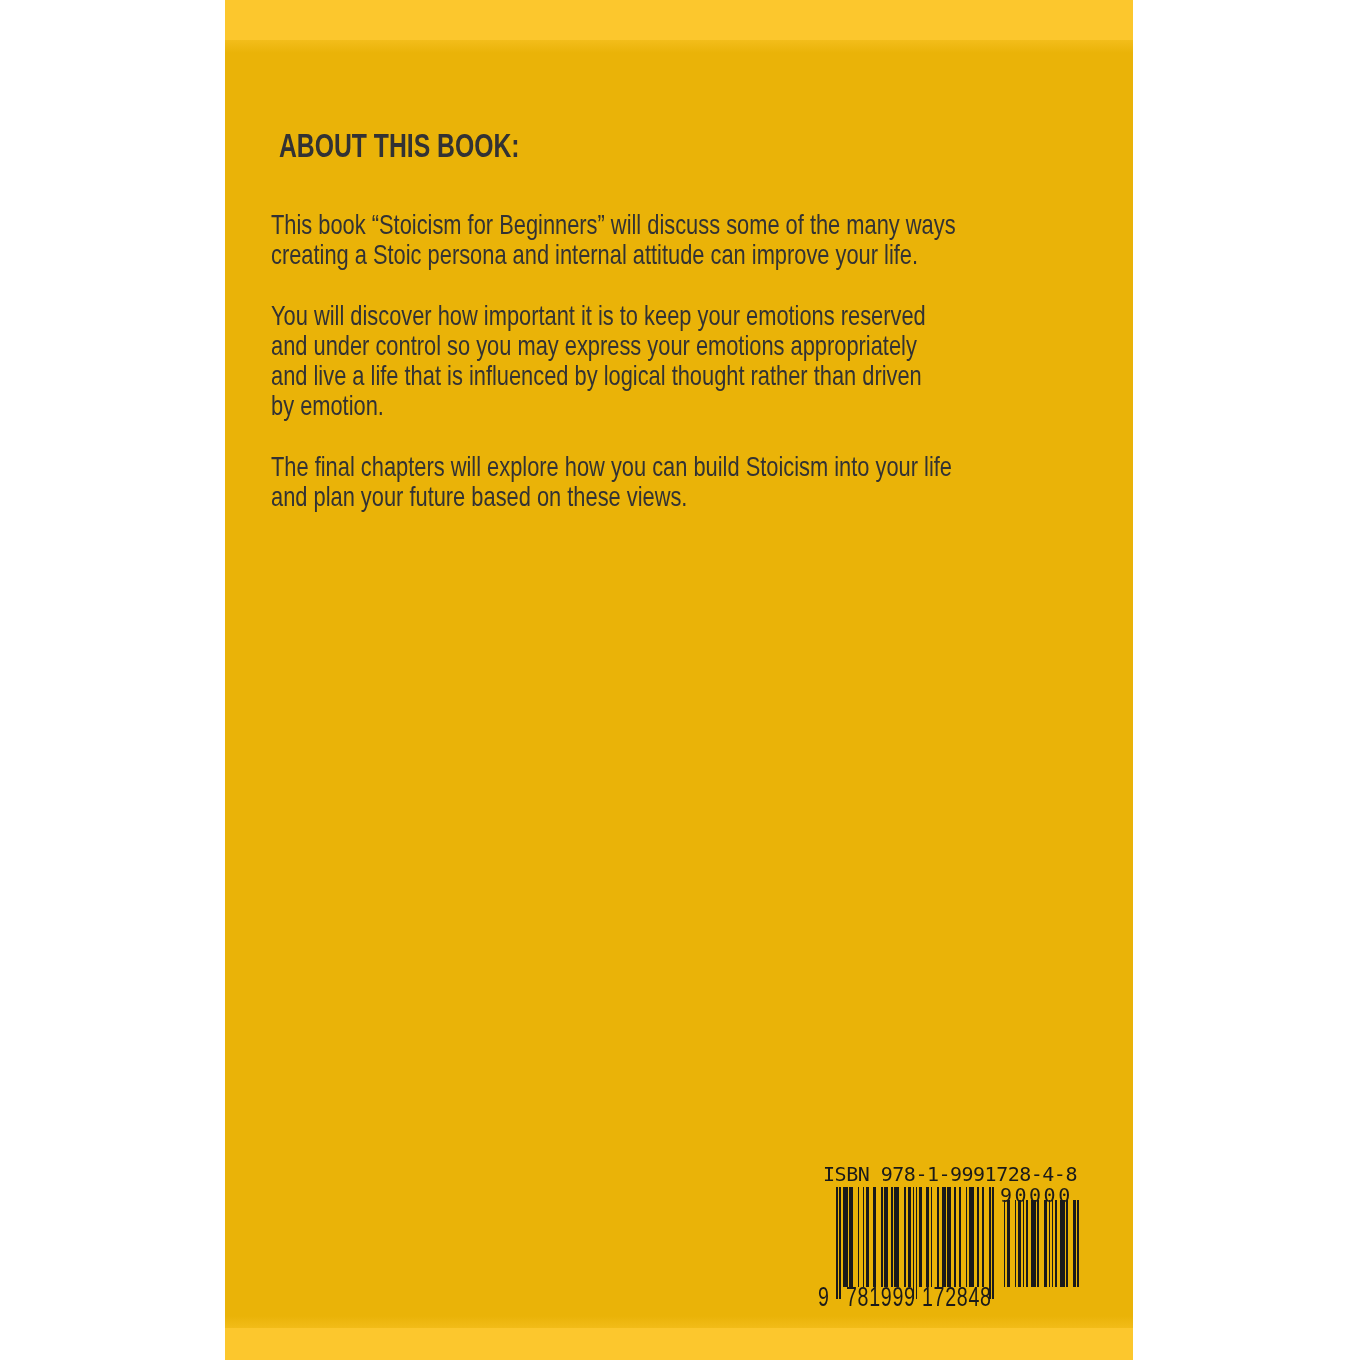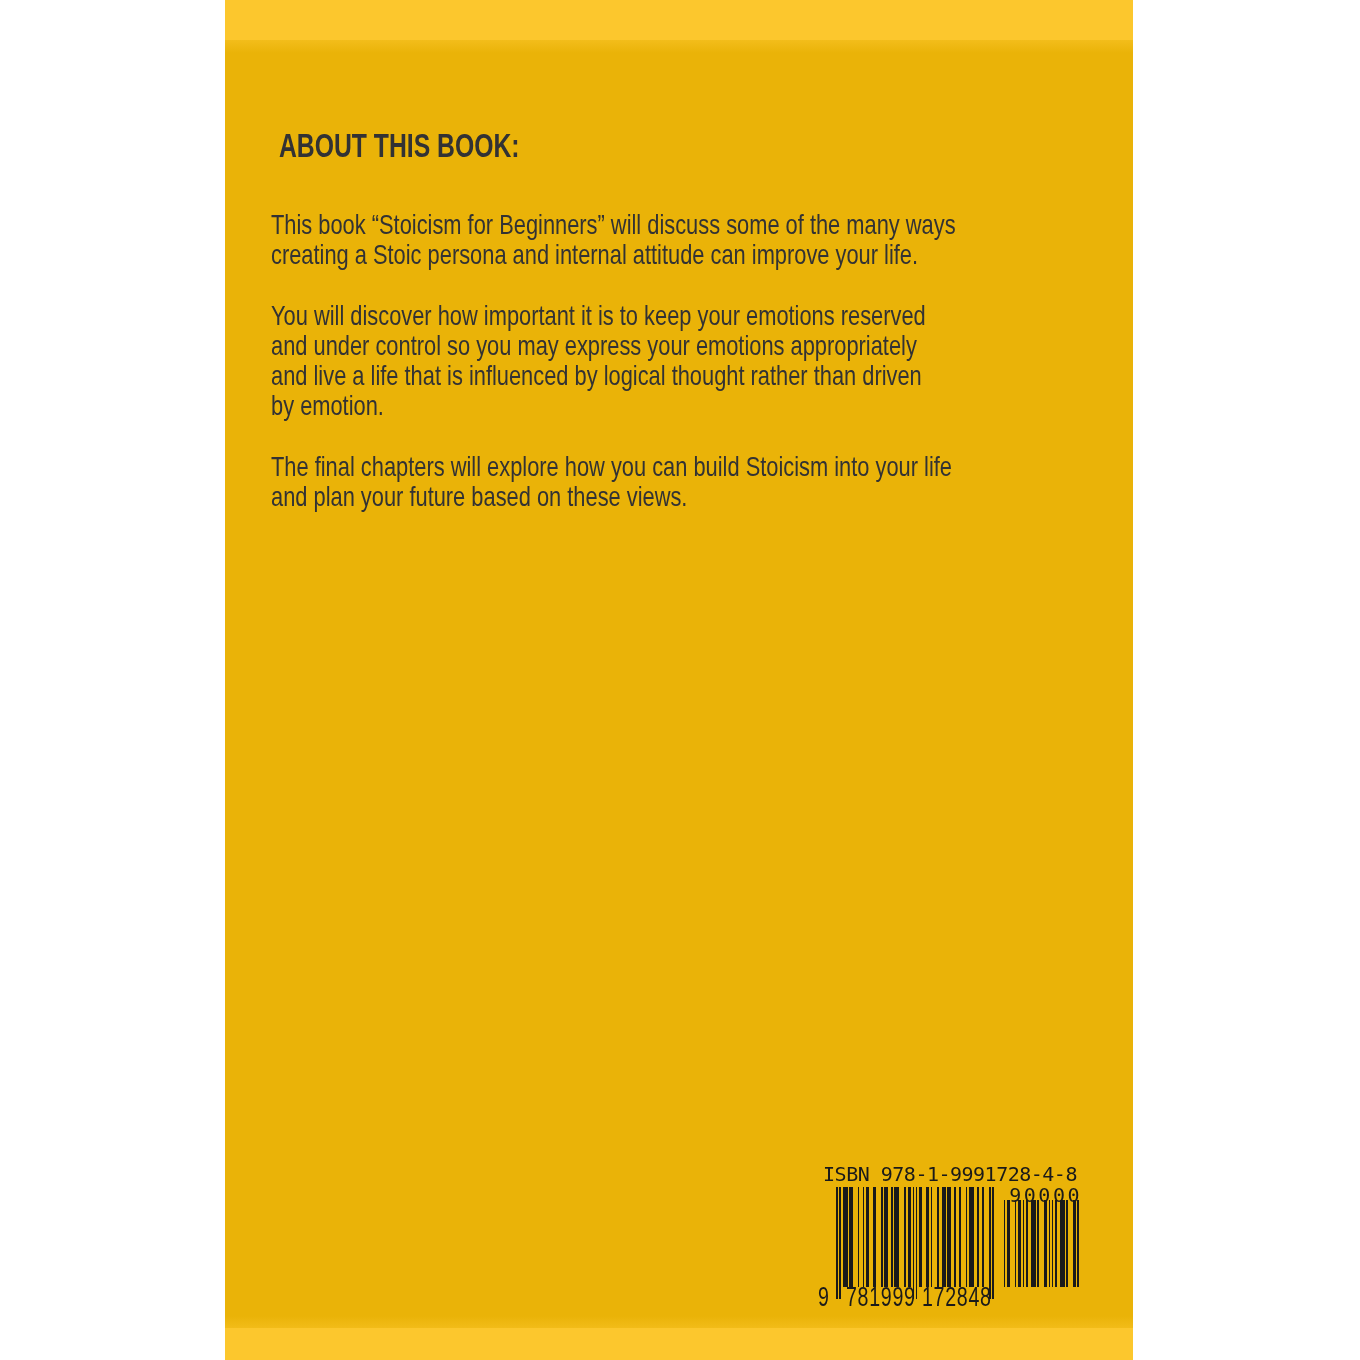--- a/index.html
+++ b/index.html
@@ -38,21 +38,21 @@
 
   .barcode{
     position:absolute;left:585px;top:1160px;width:280px;height:150px;
   }
   .isbn{
     position:absolute;left:0;top:2px;width:280px;text-align:center;
     font-family:"DejaVu Sans Mono", monospace;font-size:20px;letter-spacing:-0.5px;
     color:var(--bars,#1a1a1a);white-space:nowrap;
   }
   .addon-label{
-    position:absolute;left:190px;top:23px;width:82px;text-align:right;
+    position:absolute;left:190px;top:23px;width:82px;text-align:left;
     font-family:"DejaVu Sans Mono", monospace;font-size:20px;letter-spacing:2.5px;
     color:var(--bars,#1a1a1a);white-space:nowrap;
   }
   svg.main{position:absolute;left:26px;top:27px;width:158px;height:112px;}
   svg.addon{position:absolute;left:192px;top:40px;width:77px;height:87px;}
   svg rect{fill:var(--bars,#1a1a1a);shape-rendering:crispEdges;}
   .digit{
     position:absolute;top:123px;font-size:28px;line-height:1;color:var(--bars,#1a1a1a);
     white-space:nowrap;transform:scaleX(.70);transform-origin:0 0;letter-spacing:1px;
   }

